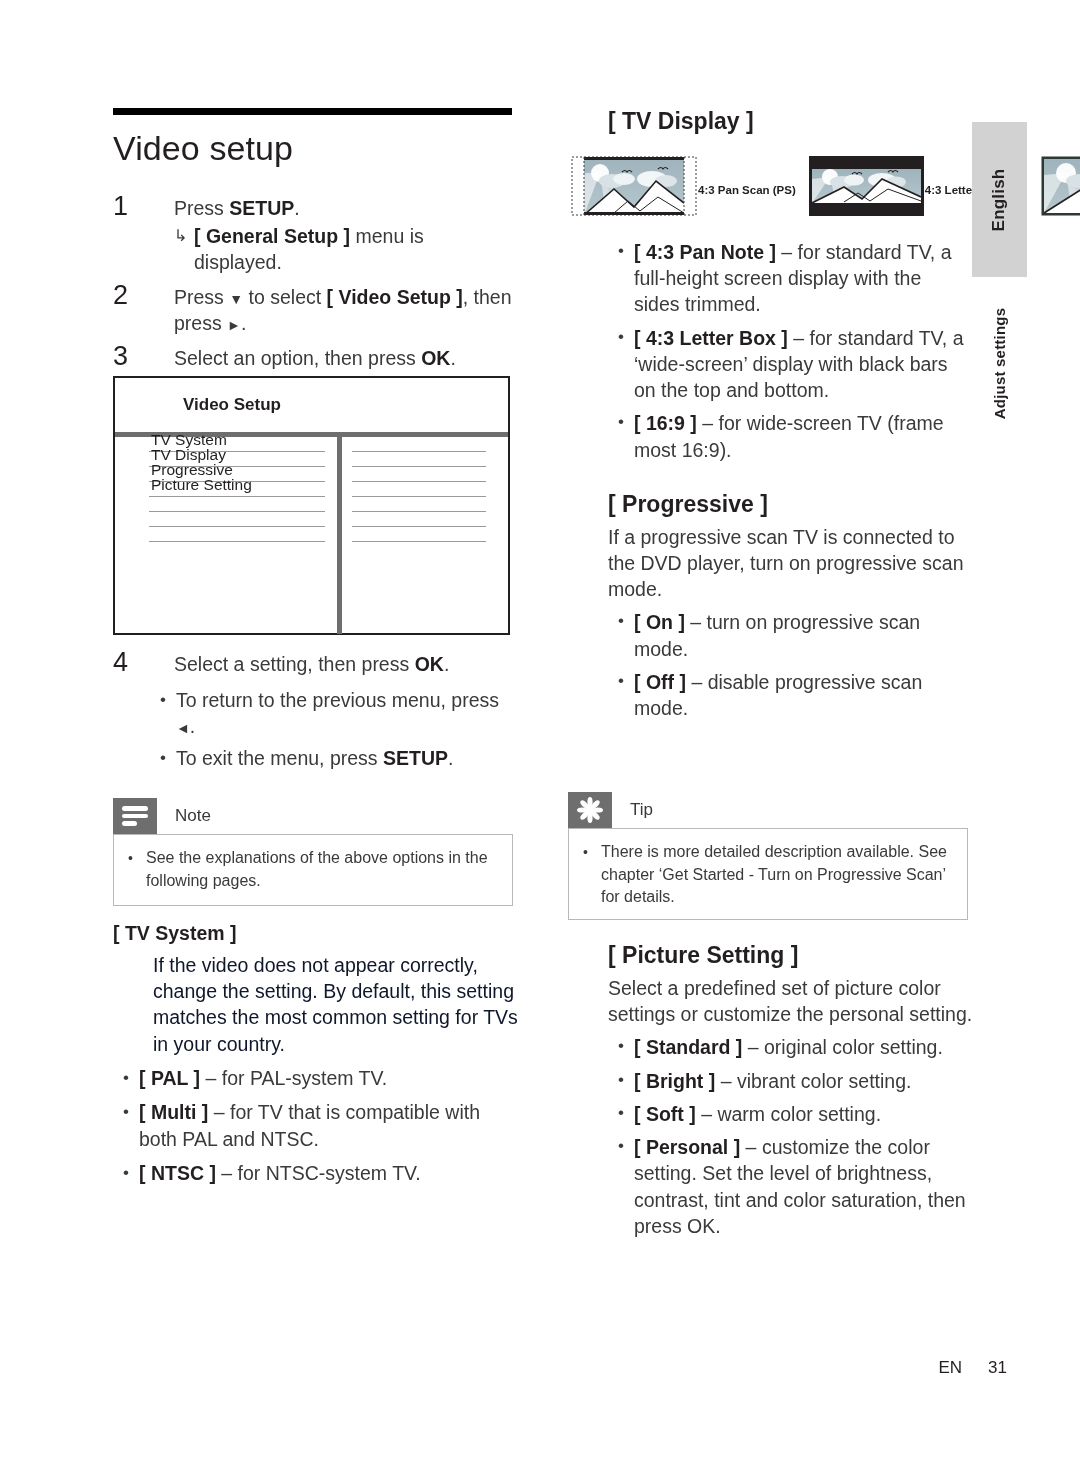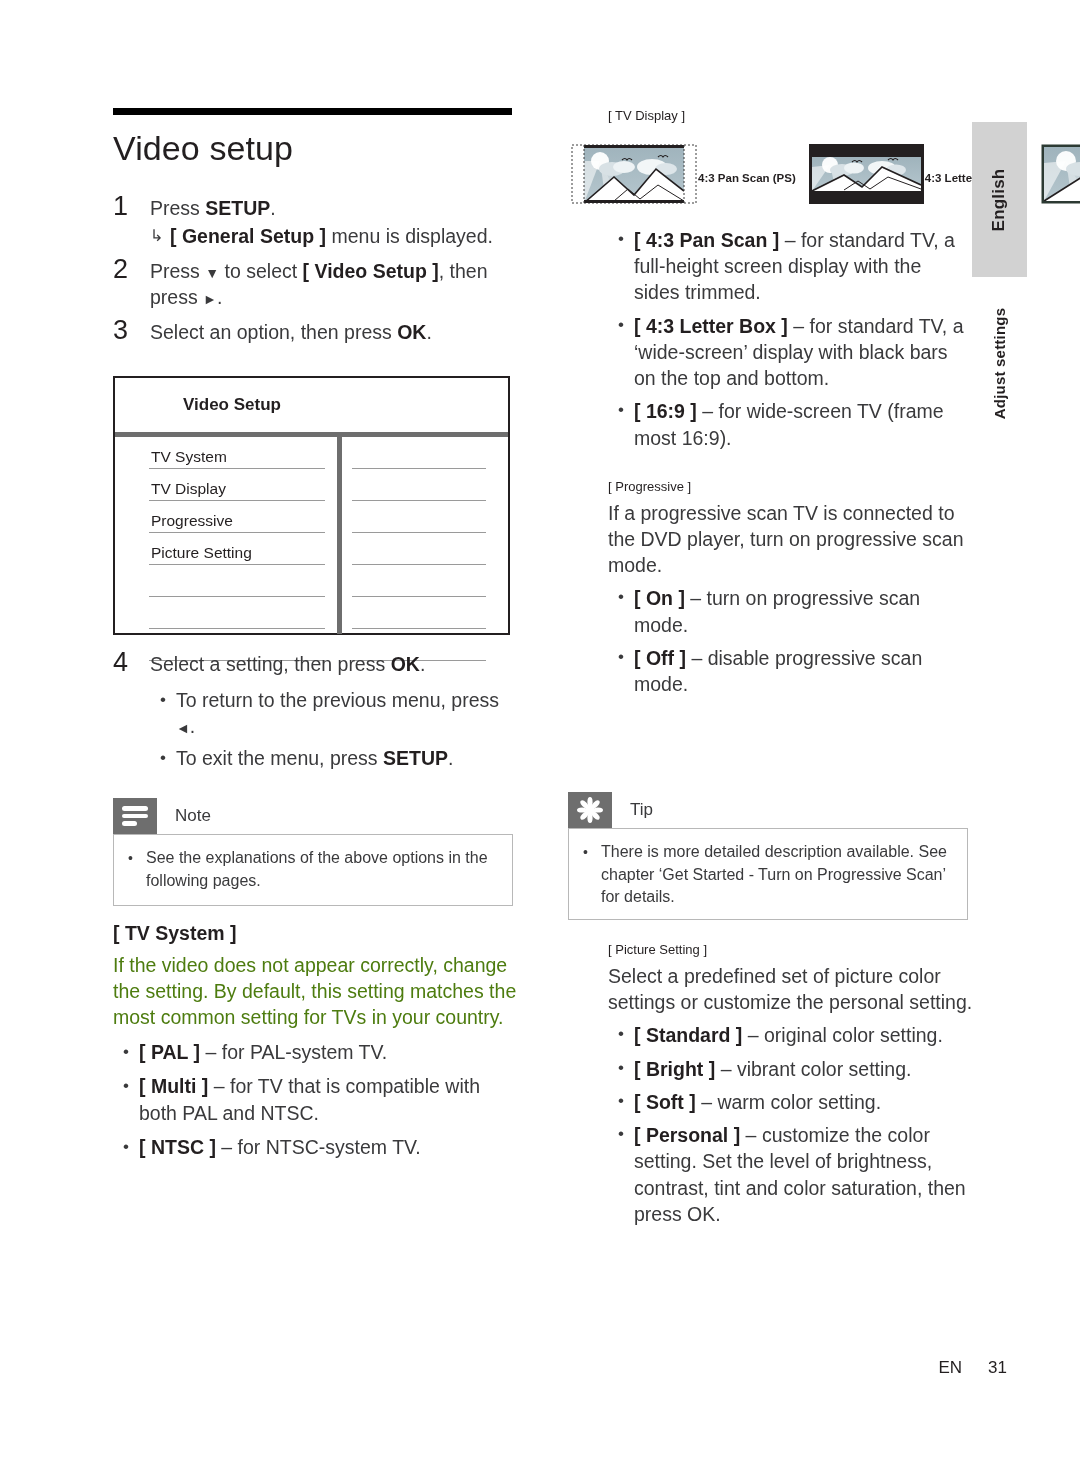--- a/index.html
+++ b/index.html
@@ -26,21 +26,21 @@
   }
 
   
   .steps{margin-top:28px;}
   .step{display:flex;align-items:flex-start;margin-bottom:9px;}
   .step-num{
     font-size:27px;font-weight:400;color:#231f20;
     width:37px;flex:0 0 37px;line-height:1.05;
     margin-top:-4px;
   }
-  .step-body{font-size:19.5px;line-height:1.33;color:#3a3a3c;flex:1;}
+  .step-body{font-size:19.5px;line-height:1.33;color:#3a3a3c;flex:1;margin-left:24px;}
   .sub-line{display:flex;margin-top:2px;}
   .arrow-glyph{
     flex:0 0 20px;font-size:16px;color:#3a3a3c;line-height:1.45;
   }
   b.em{font-weight:700;color:#231f20;}
   .tri{font-size:14px;letter-spacing:0;}
 
   
   .vs-box{
     position:absolute;left:113px;top:376px;width:397px;height:259px;
@@ -49,21 +49,21 @@
   .vs-head{
     height:54px;display:flex;align-items:center;
     padding-left:68px;box-sizing:border-box;
   }
   .vs-head-text{font-size:17px;font-weight:700;color:#231f20;}
   .vs-head-rule{height:5px;background:#6e6e6e;}
   .vs-grid{display:flex;height:197px;}
   .vs-col-l{width:222px;box-sizing:border-box;position:relative;}
   .vs-divider{width:5px;background:#6e6e6e;}
   .vs-col-r{flex:1;position:relative;}
-  .vs-row{height:32px;position:relative;}
+  .vs-row{height:15px;position:relative;}
   .vs-row .rline{
     position:absolute;left:34px;right:12px;bottom:0;height:1.5px;background:#9a9a9a;
   }
   .vs-col-r .vs-row .rline{left:10px;right:22px;}
   .vs-label{
     position:absolute;left:36px;bottom:3px;
     font-size:15.5px;color:#231f20;white-space:nowrap;
   }
 
   
@@ -99,27 +99,27 @@
   .note-bars i:nth-child(1){width:26px;}
   .note-bars i:nth-child(2){width:26px;}
   .note-bars i:nth-child(3){width:15px;}
 
   .note-box{position:absolute;left:113px;top:798px;width:400px;}
   .note-box .callout-body{height:72px;}
 
   
   .sec{margin-top:0;}
   .sec-head{font-size:19.5px;font-weight:700;color:#231f20;margin-bottom:7px;}
-  .sec-p{font-size:19.5px;line-height:1.345;color:#4d7c0f;}
+  .sec-p{font-size:19.5px;line-height:1.345;color:#0f172a;margin-left:40px;}
   .tv-system{position:absolute;left:113px;top:922px;width:410px;}
   .tv-system .bullets{margin-top:8px;}
   .tv-system .bul{margin-top:8px;}
 
   
-  .rc-sec-head{font-size:13px;font-weight:400;color:#231f20;margin-bottom:6px;}
+  .rc-sec-head{font-size:23px;font-weight:700;color:#231f20;margin-bottom:6px;}
   .rc-p{font-size:19.5px;line-height:1.345;color:#3a3a3c;}
 
   
   .tv-figs{display:flex;margin-top:20px;gap:12px;}
   .tv-fig{display:flex;flex-direction:row;align-items:center;}
   .tv-cap{font-size:11.5px;font-weight:700;color:#231f20;margin-top:7px;white-space:nowrap;}
 
   .scr{position:relative;box-sizing:border-box;}
   .scr svg{display:block;}
 
@@ -432,21 +432,21 @@
           </svg>
         </div>
         <div class="tv-cap">16:9 (Wide Screen)</div>
       </div>
 
     </div>
 
     <div style="margin-top:22px;">
       <div class="rc-bul">
         <div class="rc-bul-dot">•</div>
-        <div class="rc-bul-txt"><b class="em">[ 4:3 Pan Scan ]</b><span> – for standard TV, a full-height screen display with the sides trimmed.</span></div>
+        <div class="rc-bul-txt"><b class="em">[ 4:3 Pan Note ]</b><span> – for standard TV, a full-height screen display with the sides trimmed.</span></div>
       </div>
       <div class="rc-bul">
         <div class="rc-bul-dot">•</div>
         <div class="rc-bul-txt"><b class="em">[ 4:3 Letter Box ]</b><span> – for standard TV,  a ‘wide-screen’ display with black bars on the top and bottom.</span></div>
       </div>
       <div class="rc-bul">
         <div class="rc-bul-dot">•</div>
         <div class="rc-bul-txt"><b class="em">[ 16:9 ]</b><span> – for wide-screen TV (frame most 16:9).</span></div>
       </div>
     </div>

